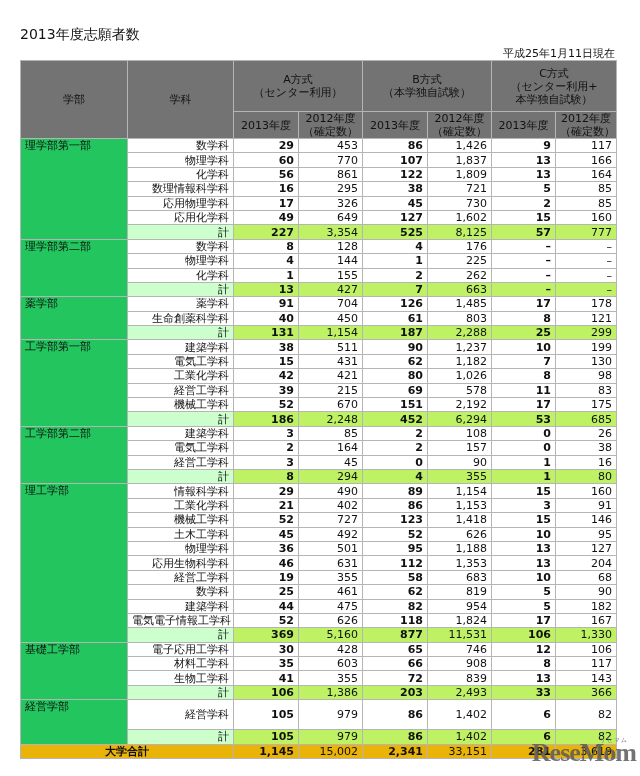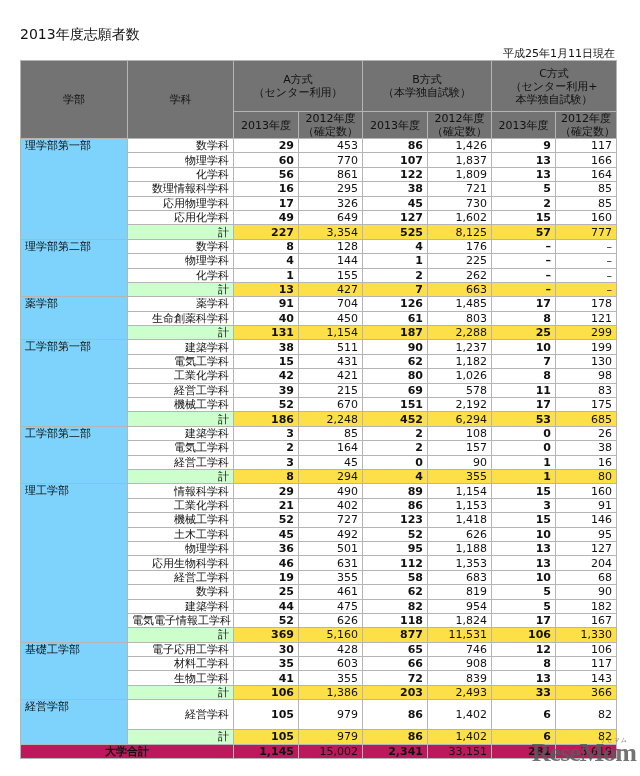--- a/index.html
+++ b/index.html
@@ -5,27 +5,27 @@
   html, body { margin: 0; padding: 0; background: #ffffff; }
   body { width: 640px; height: 776px; position: relative; overflow: hidden;
          font-family: "DejaVu Sans", "Liberation Sans", sans-serif; color: #111; }
   .title { position: absolute; left: 20px; top: 26px; font-size: 14px; }
   .asof { position: absolute; right: 25px; top: 60px; font-size: 11px; transform: translateY(-14px); }
   table { position: absolute; left: 20px; top: 60px; border-collapse: collapse; table-layout: fixed; width: 596px; }
   td, th { border: 1px solid #b5b5b5; font-size: 11px; padding: 0 4px; line-height: 13px; height: 13.4px; white-space: nowrap; overflow: hidden; }
   th { background: #737373; font-weight: normal; text-align: center; line-height: 13px; }
   th.top { height: 50px; }
   th.sub { height: 18px; }
-  td.fac { vertical-align: top; background: #7dd3fc; }
+  td.fac { vertical-align: top; background: #22c55e; }
   td.dept { text-align: right; }
   td.num { text-align: right; }
   td.b { font-weight: bold; }
-  tr.subtotal td.st { background: #fde047; }
+  tr.subtotal td.st { background: #bef264; }
   td.label-sub { text-align: right; background: #ccffcc; }
-  tr.grand td { background: #be185d; font-weight: bold; }
+  tr.grand td { background: #eab308; font-weight: bold; }
   tr.grand td.gl { text-align: center; }
   tr.grand td.n { font-weight: normal; }
   tr.tall td { height: 29px; }
   .watermark { position: absolute; right: 4px; top: 738px; font-size: 26px; font-weight: bold;
                color: rgba(90,90,90,0.85); letter-spacing: -1px; font-family: Liberation Serif, serif; }
   .watermark small { position:absolute; font-size: 6px; top: -2px; right: 8px; letter-spacing: 1px; color: #777; font-weight: normal;}
 </style>
 </head>
 <body>
 

